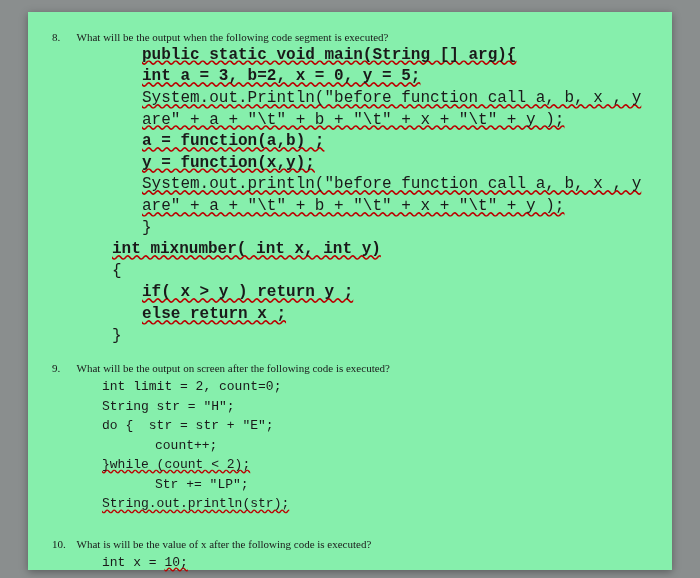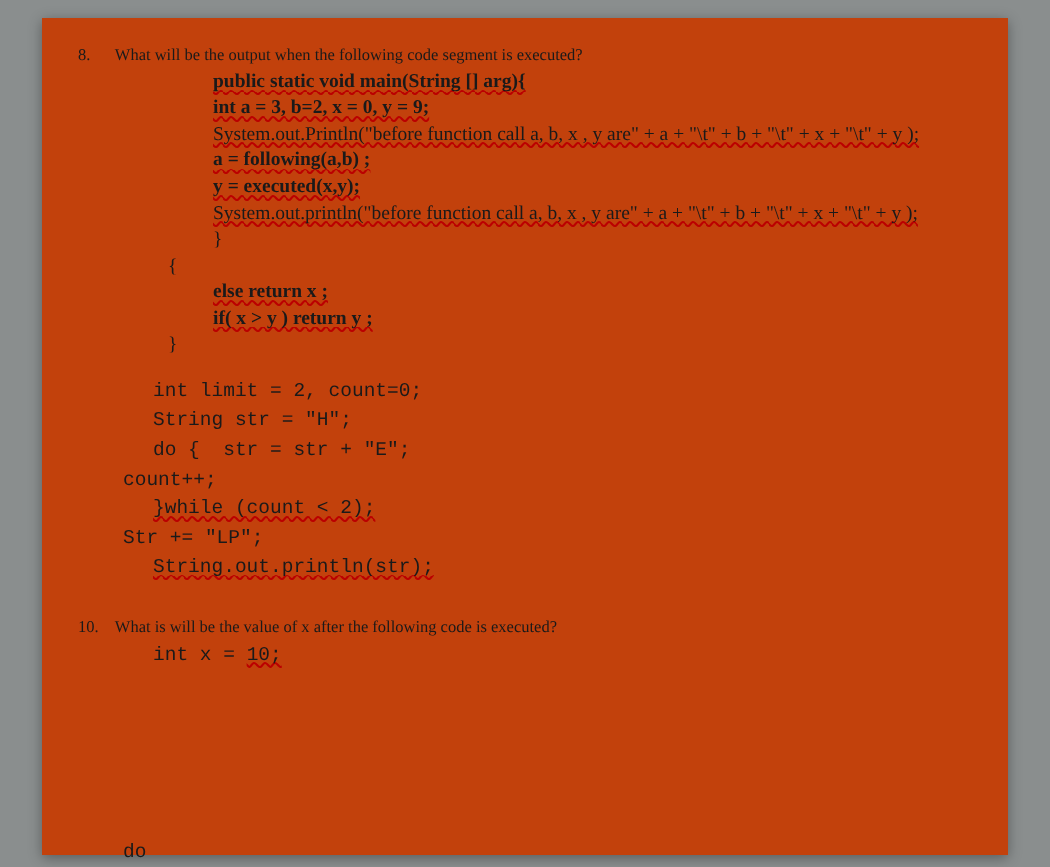--- a/index.html
+++ b/index.html
@@ -5,21 +5,21 @@
     body {
       margin: 0;
       padding: 0;
       background: #8a8e8e;
       width: 700px;
       height: 578px;
       overflow: hidden;
       font-family: "Times New Roman", serif;
     }
     .page {
-      background: #c2410c;
+      background: #86efac;
       margin: 12px 28px 0 28px;
       padding: 18px 24px 10px 24px;
       height: 530px;
       box-shadow: 0 2px 8px rgba(0,0,0,0.35);
       position: relative;
     }
     .q {
       font-size: 11px;
       color: #1a1a1a;
       line-height: 1.35;
@@ -34,52 +34,57 @@
     }
     .code {
       font-family: "Courier New", monospace;
       font-size: 13px;
       white-space: pre;
       margin-top: 2px;
     }
     .indent1 { margin-left: 90px; }
     .indent3 { margin-left: 60px; }
     .indent4 { margin-left: 50px; }
-    .indent5 { margin-left: 30px; }
+    .indent5 { margin-left: 103px; }
     .indent6 { margin-left: 30px; margin-top: 44px; }
-    .serif-code { font-family: Liberation Serif, serif; font-size: 13px; }
+    .serif-code { font-family: Liberation Mono, monospace; font-size: 16px; }
     .u { text-decoration: underline wavy #b00; text-decoration-skip-ink: none; }
     .b { font-weight: bold; }
     .sep { height: 10px; }
     .bottom-gap { height: 70px; }
   </style>
 </head>
 <body>
 
 <div class="page">
 
   <div class="q">
     <div>
       <span class="num">8.</span>
       <span class="prompt">What will be the output when the following code segment is executed?</span>
     </div>
     <div class="serif-code indent1 u b">public static void main(String [] arg){</div>
-    <div class="serif-code indent1 u b">int a = 3, b=2, x = 0, y = 9;</div>
+    <div class="serif-code indent1 u b">int a = 3, b=2, x = 0, y = 5;</div>
     <div class="serif-code indent1 u">System.out.Println("before function call a,  b, x , y are" + a + "\t" + b + "\t"   + x + "\t" +  y );</div>
-    <div class="serif-code indent1 u b">a = following(a,b) ;</div>
-    <div class="serif-code indent1 u b">y = executed(x,y);</div>
+    <div class="serif-code indent1 u b">a = function(a,b) ;</div>
+    <div class="serif-code indent1 u b">y = function(x,y);</div>
     <div class="serif-code indent1 u">System.out.println("before function call a,  b, x , y are" + a + "\t" + b + "\t"   + x + "\t" +  y );</div>
     <div class="serif-code indent1">}</div>
+    <div class="serif-code indent3 u b">int mixnumber( int x, int y)</div>
     <div class="serif-code indent3">{</div>
+    <div class="serif-code indent1 u b">if( x &gt; y ) return y ;</div>
     <div class="serif-code indent1 u b">else return x ;</div>
-    <div class="serif-code indent1 u b">if( x &gt; y ) return y ;</div>
     <div class="serif-code indent3">}</div>
   </div>
 
   <div class="q">
+    <div>
+      <span class="num">9.</span>
+      <span class="prompt">What will be the output on screen after the following code is executed?</span>
+    </div>
     <div class="code indent4"><span>int limit = 2, count=0;</span></div>
     <div class="code indent4"><span>String str = "H";</span></div>
     <div class="code indent4"><span>do {  str = str + "E";</span></div>
     <div class="code indent5"><span>count++;</span></div>
     <div class="code indent4 u"><span>}while (count &lt; 2);</span></div>
     <div class="code indent5"><span>Str += "LP";</span></div>
     <div class="code indent4 u"><span>String.out.println(str);</span></div>
   </div>
 
   <div class="sep"></div>

